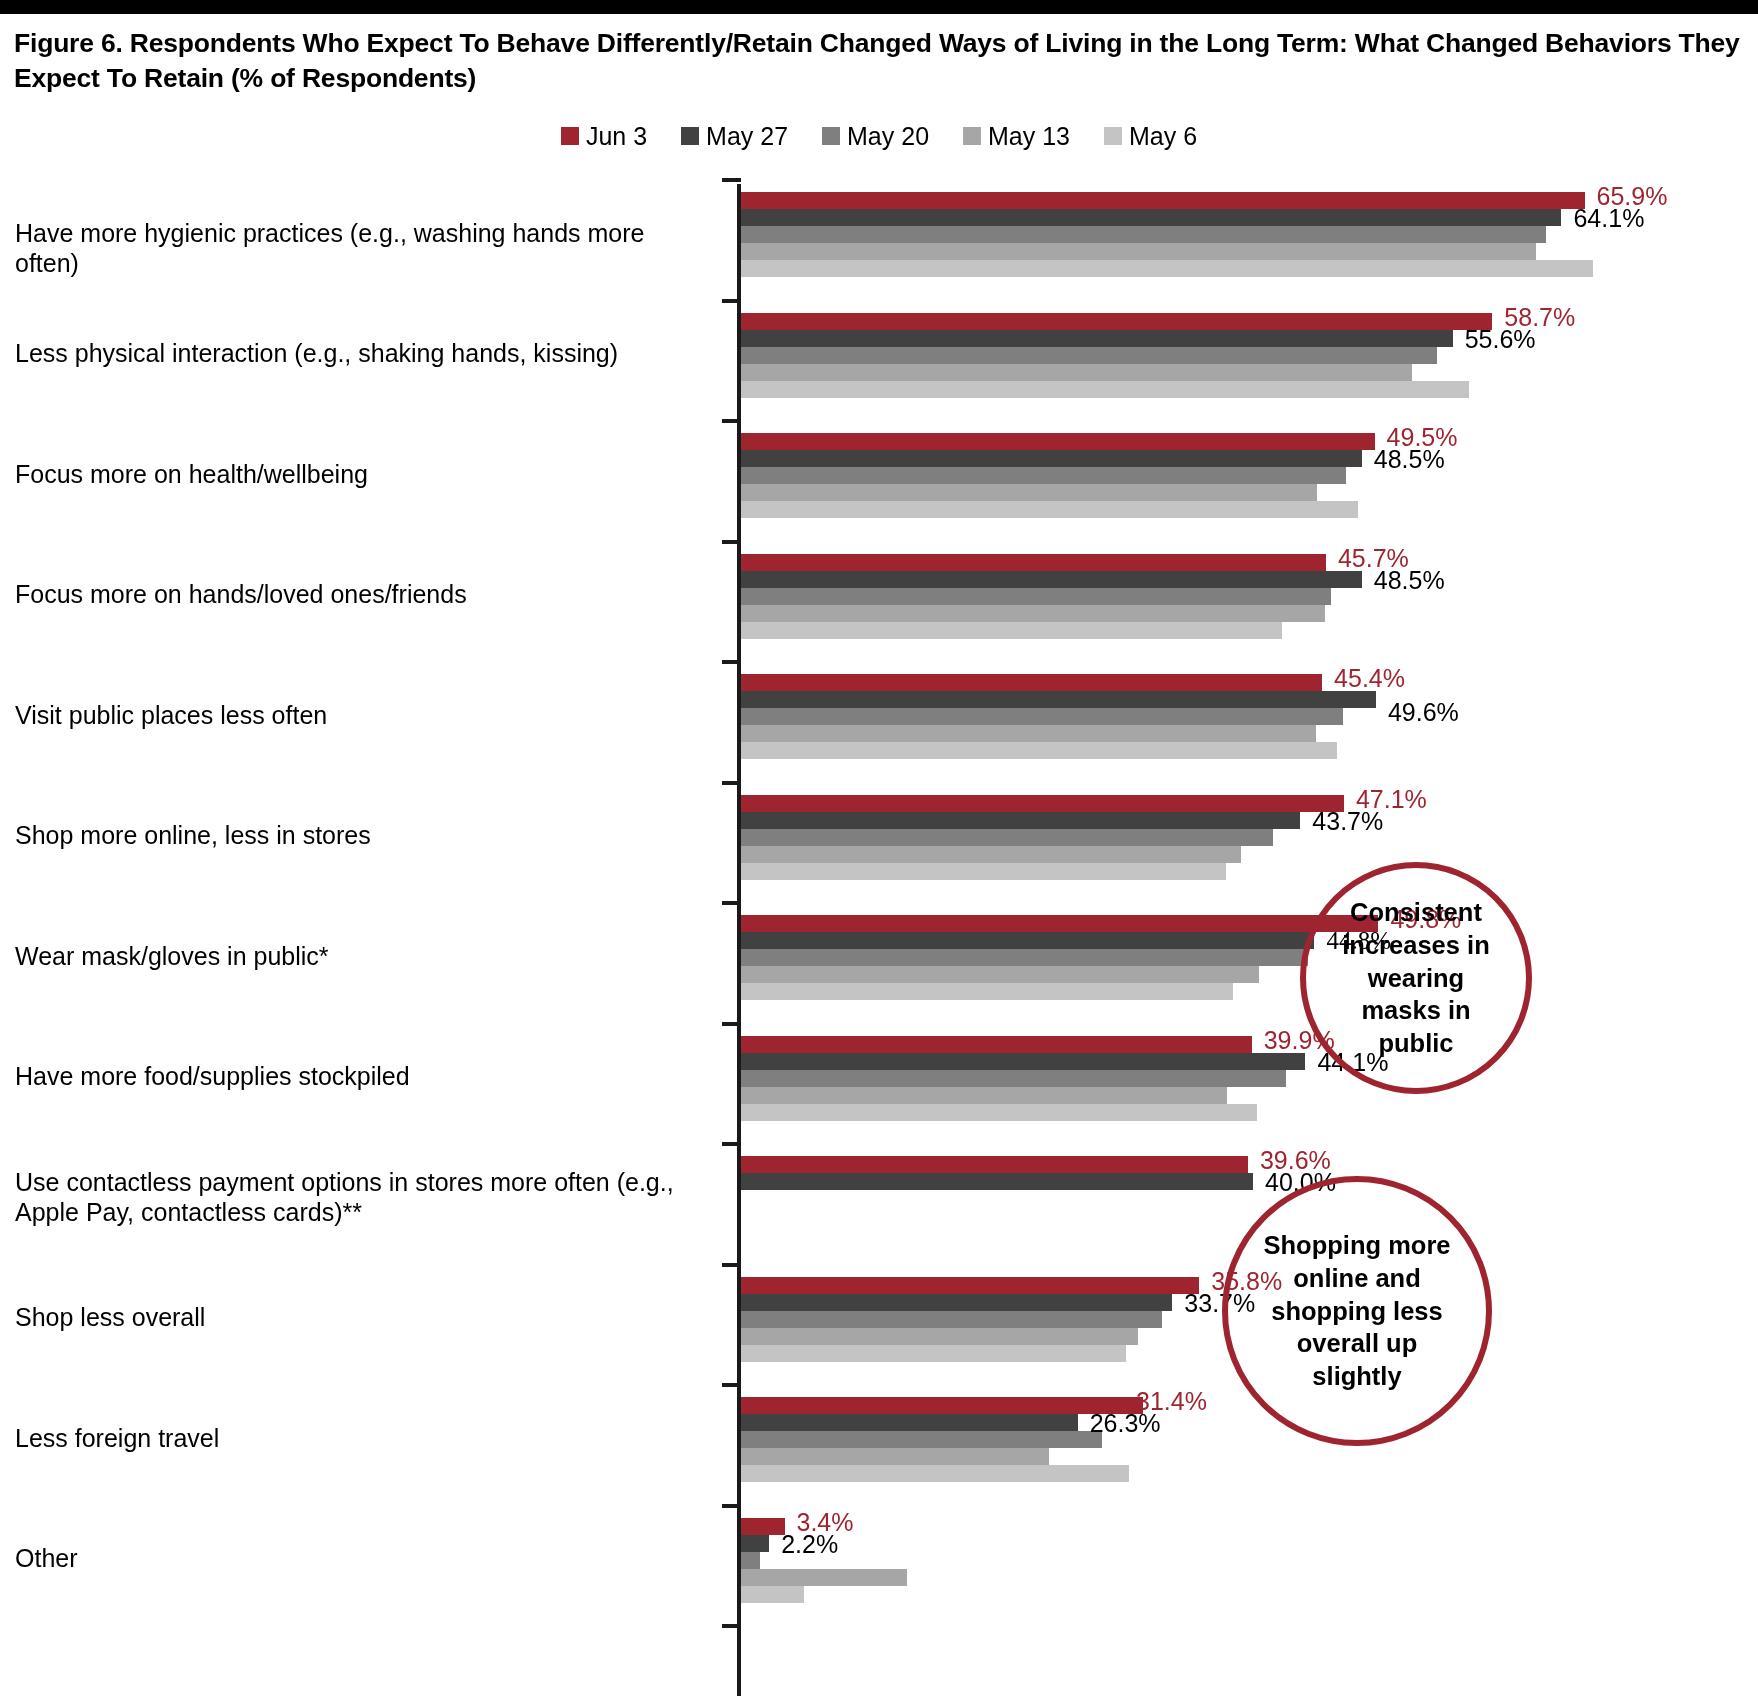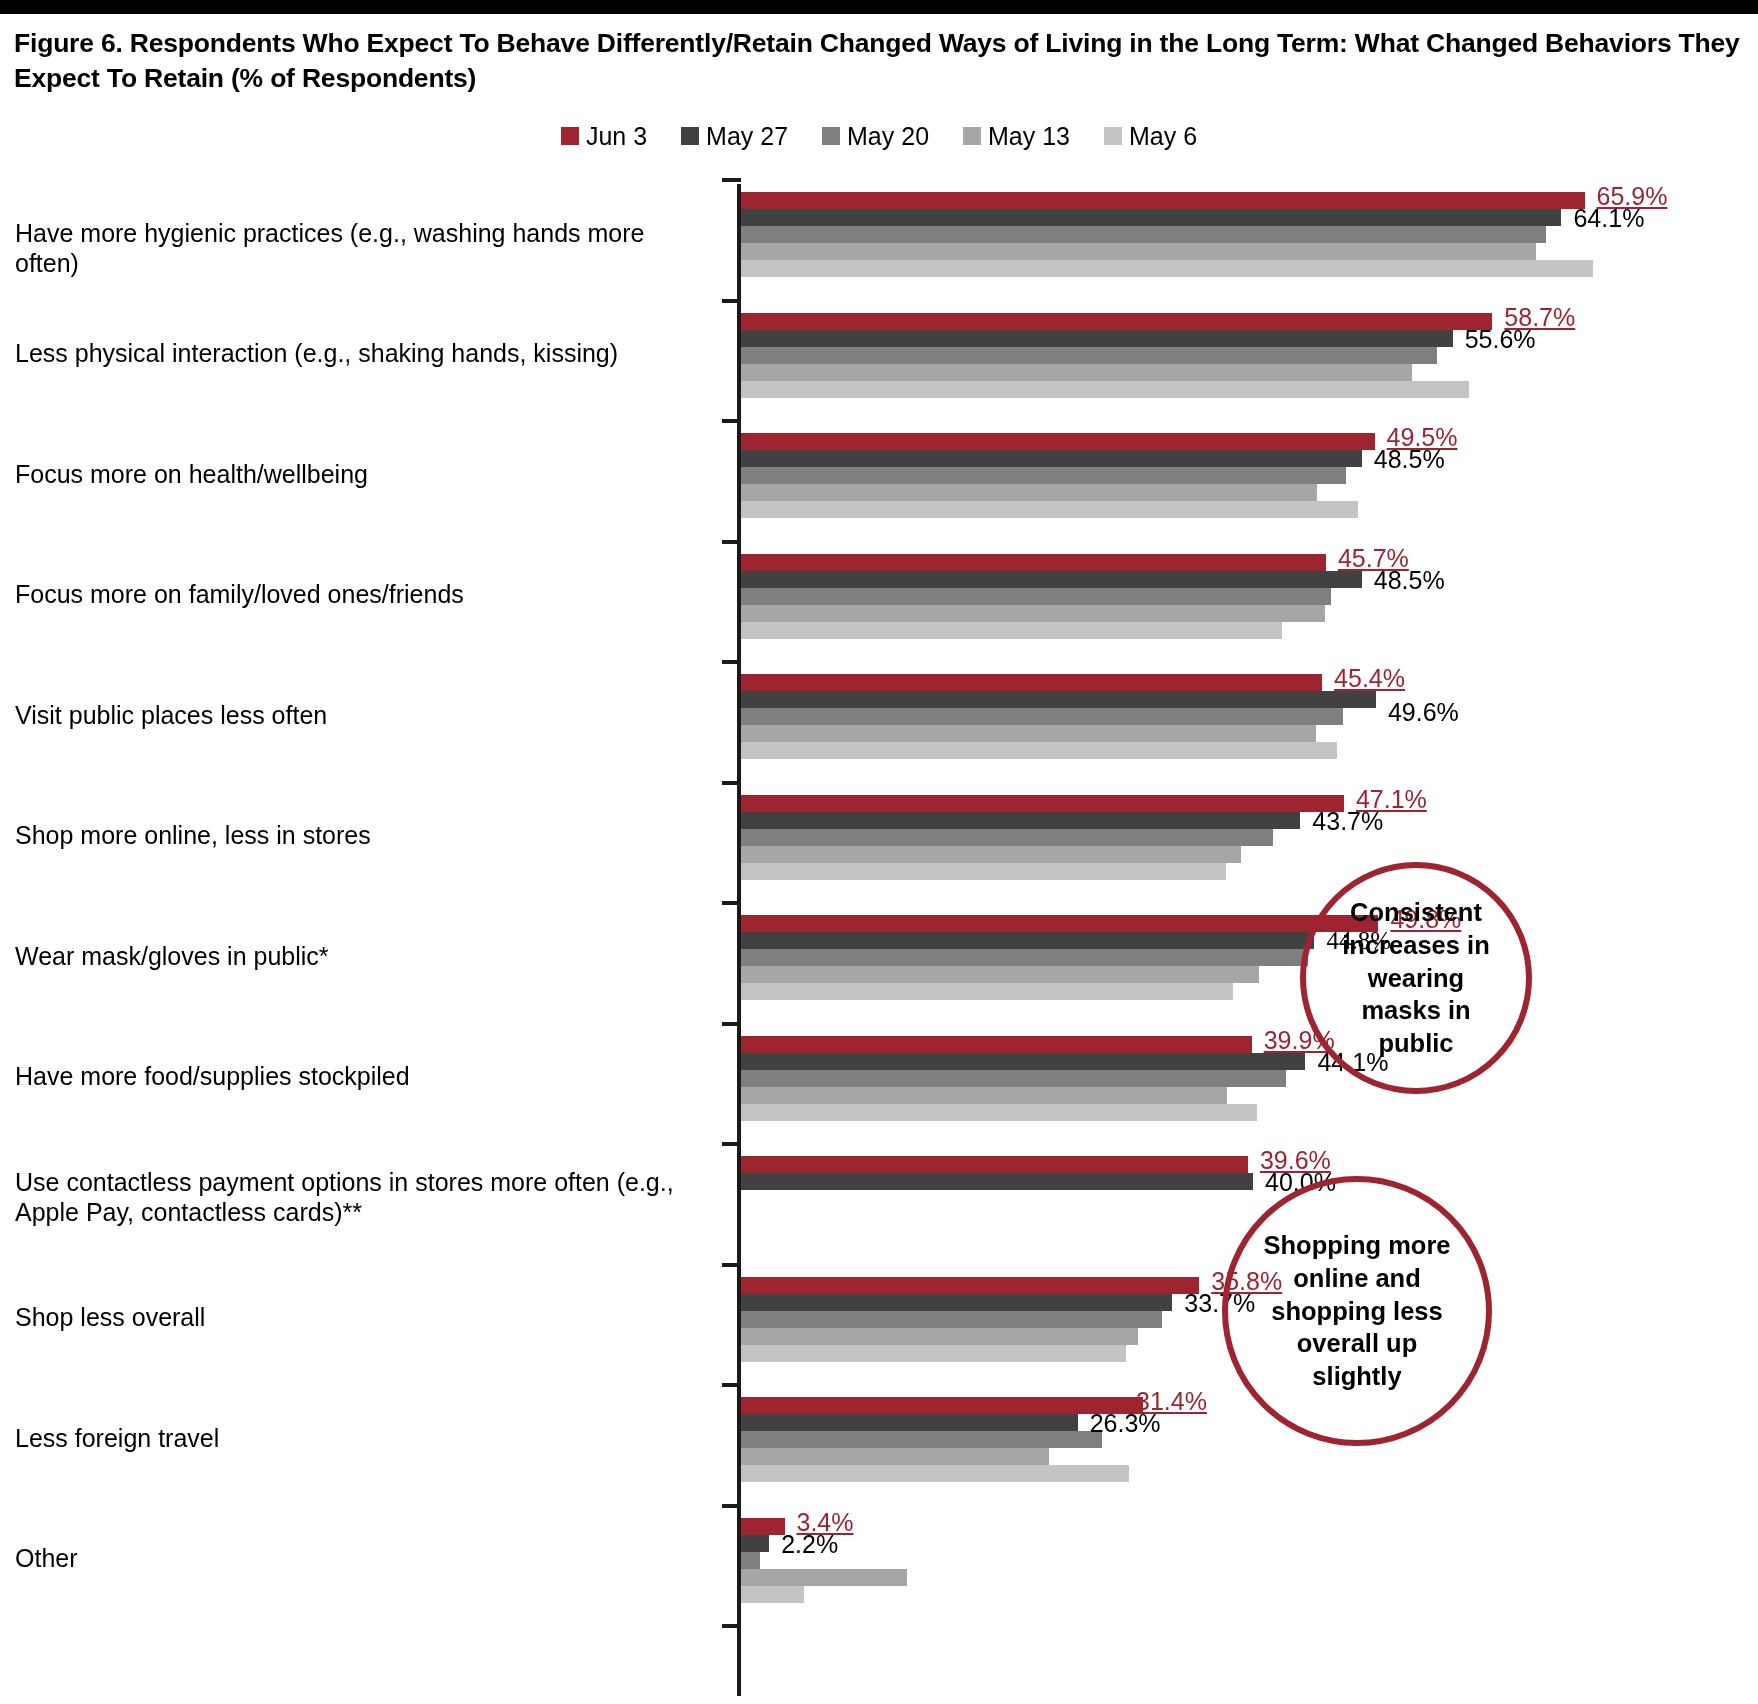--- a/index.html
+++ b/index.html
@@ -41,21 +41,21 @@
   .cat-label {
     position:absolute; right:1043px; width:700px;
     font-size:25px; line-height:1.2;
     color:#000;
   }
   .bars { position:absolute; left:741px; top:0; }
   .bar { height:17px; display:block; }
   .vlabel {
     position:absolute; font-size:25px; white-space:nowrap;
   }
-  .vlabel.red { color:#9e2430;text-decoration:underline; }
+  .vlabel.red { color:#9e2430; }
   .vlabel.dark { color:#000; }
   .circle {
     position:absolute; border:6px solid #9e2430; border-radius:50%;
     display:flex; align-items:center; justify-content:center;
     text-align:center; font-weight:bold; font-size:25.5px; line-height:1.28;
     color:#000; background:transparent;
   }
 </style>
 </head>
 <body>
@@ -135,21 +135,21 @@
           <div class="bar" style="width: 633.6px; background: rgb(158, 36, 48);"></div>
           <div class="bar" style="width: 620.8px; background: rgb(65, 65, 65);"></div>
           <div class="bar" style="width: 605.44px; background: rgb(127, 127, 127);"></div>
           <div class="bar" style="width: 576px; background: rgb(166, 166, 166);"></div>
           <div class="bar" style="width: 616.96px; background: rgb(196, 196, 196);"></div>
         </div>
         <div class="vlabel red" style="left: 1386.6px; top: -10px;">49.5%</div>
         <div class="vlabel dark" style="left: 1373.8px; top: 12px;">48.5%</div>
       </div>
       <div class="group" style="top: 377.5px; height: 85px;">
-        <div class="cat-label" style="top: 25.5px;">Focus more on family/loved ones/friends</div>
+        <div class="cat-label" style="top: 25.5px;">Focus more on hands/loved ones/friends</div>
         <div class="bars">
           <div class="bar" style="width: 584.96px; background: rgb(158, 36, 48);"></div>
           <div class="bar" style="width: 620.8px; background: rgb(65, 65, 65);"></div>
           <div class="bar" style="width: 590.08px; background: rgb(127, 127, 127);"></div>
           <div class="bar" style="width: 583.68px; background: rgb(166, 166, 166);"></div>
           <div class="bar" style="width: 541.44px; background: rgb(196, 196, 196);"></div>
         </div>
         <div class="vlabel red" style="left: 1337.96px; top: -10px;">45.7%</div>
         <div class="vlabel dark" style="left: 1373.8px; top: 12px;">48.5%</div>
       </div>

